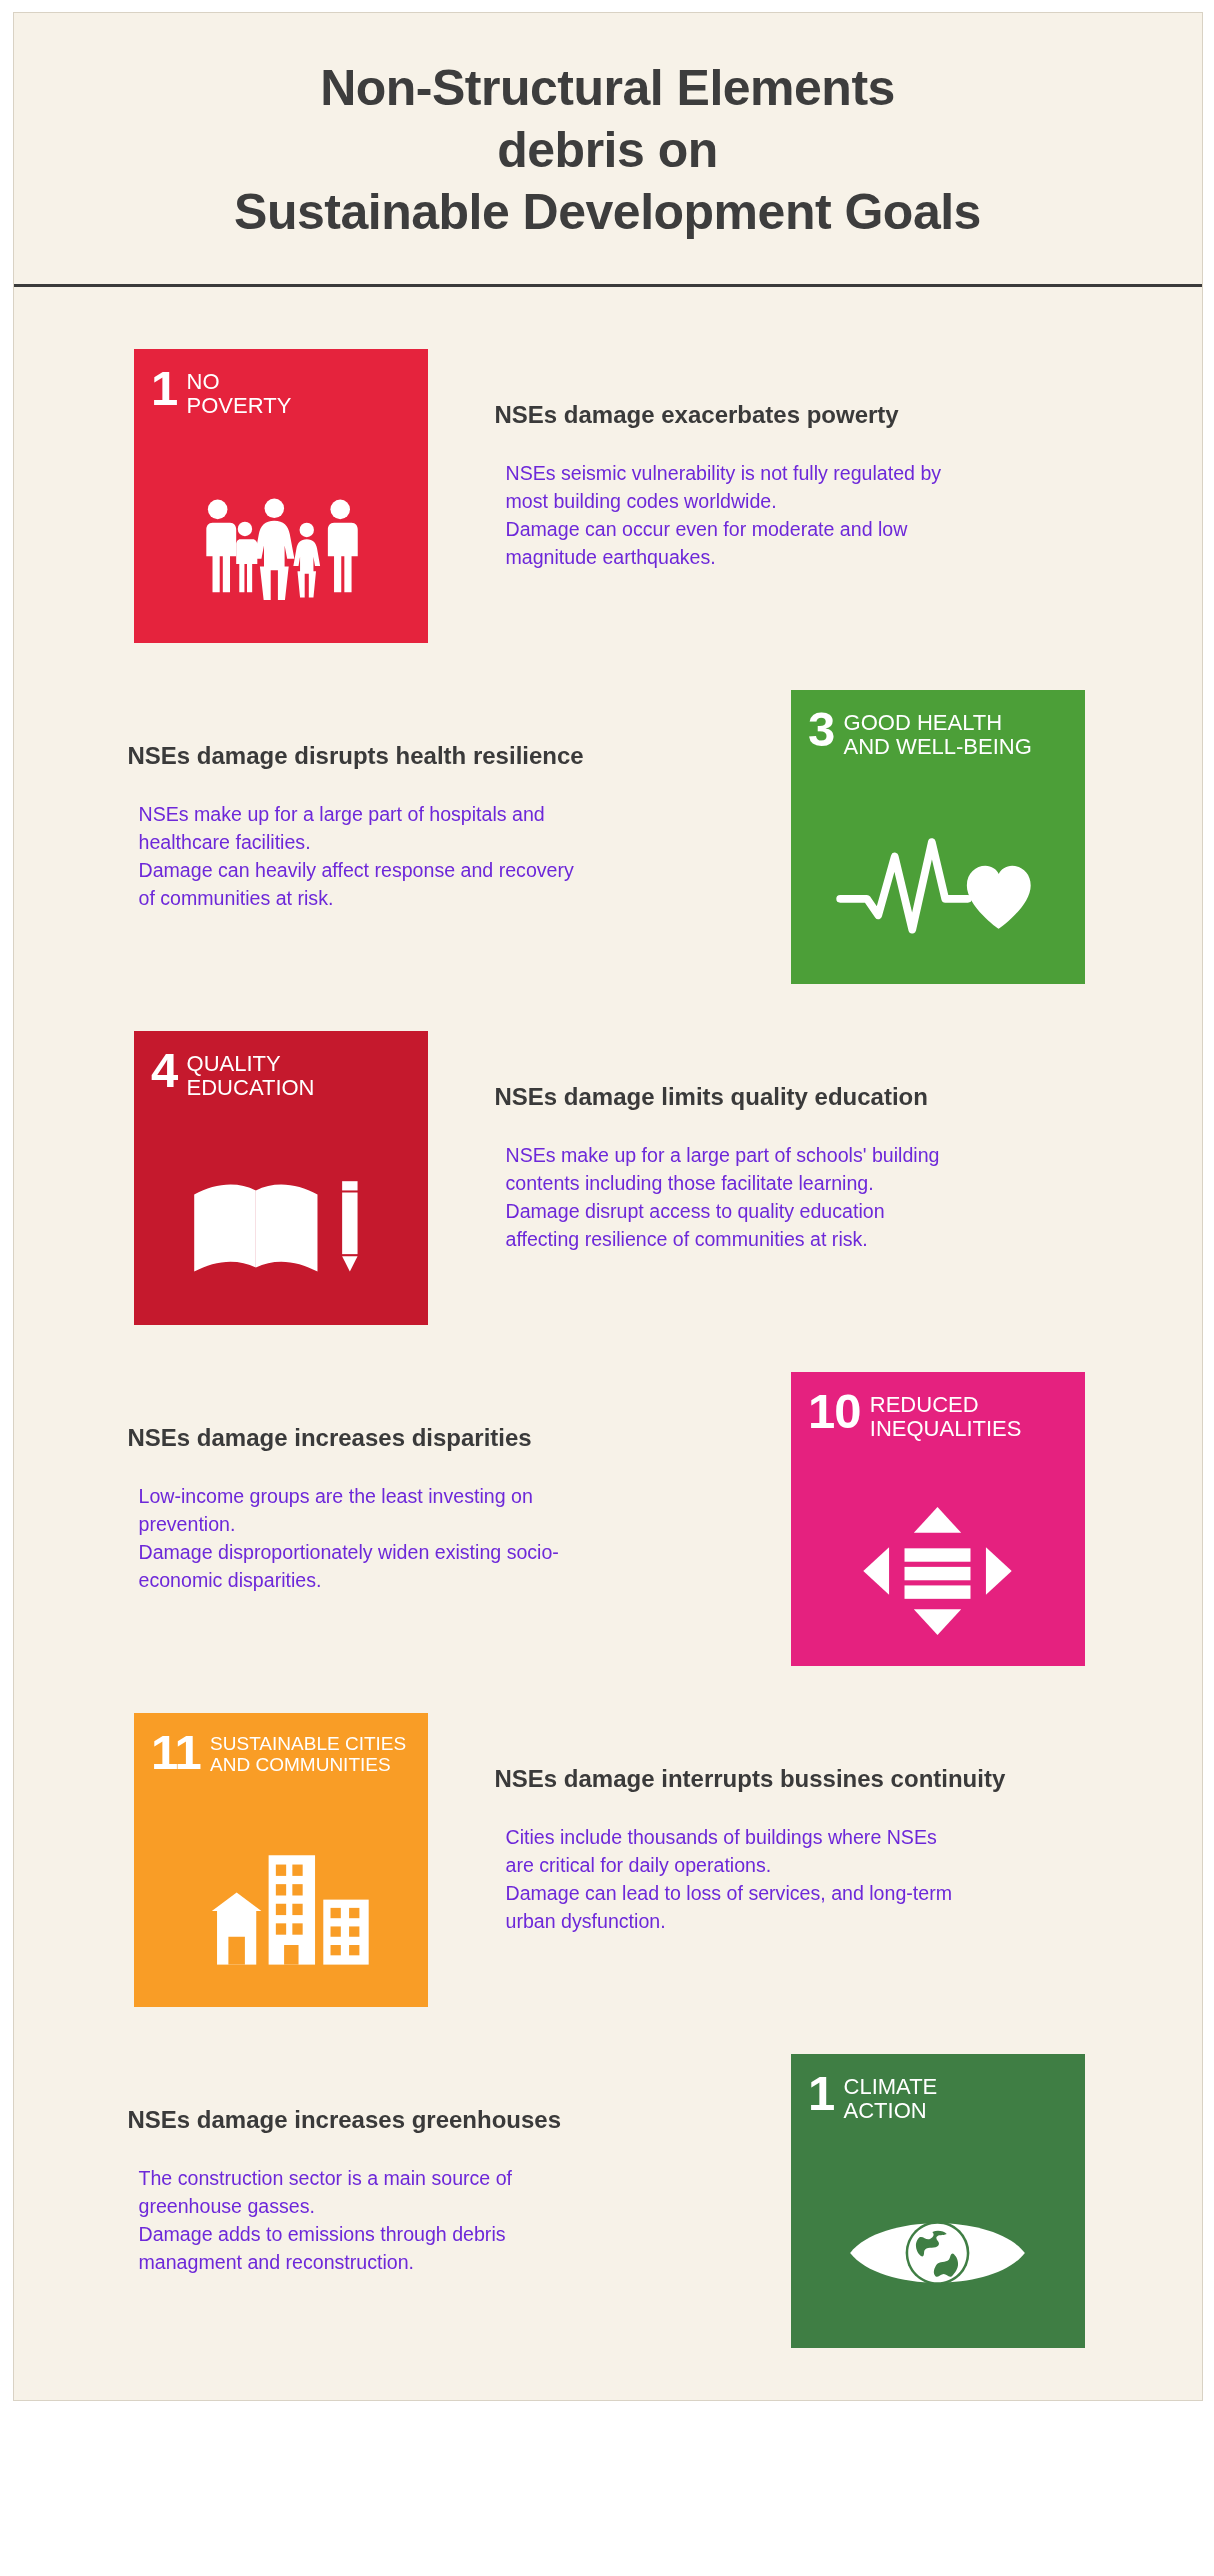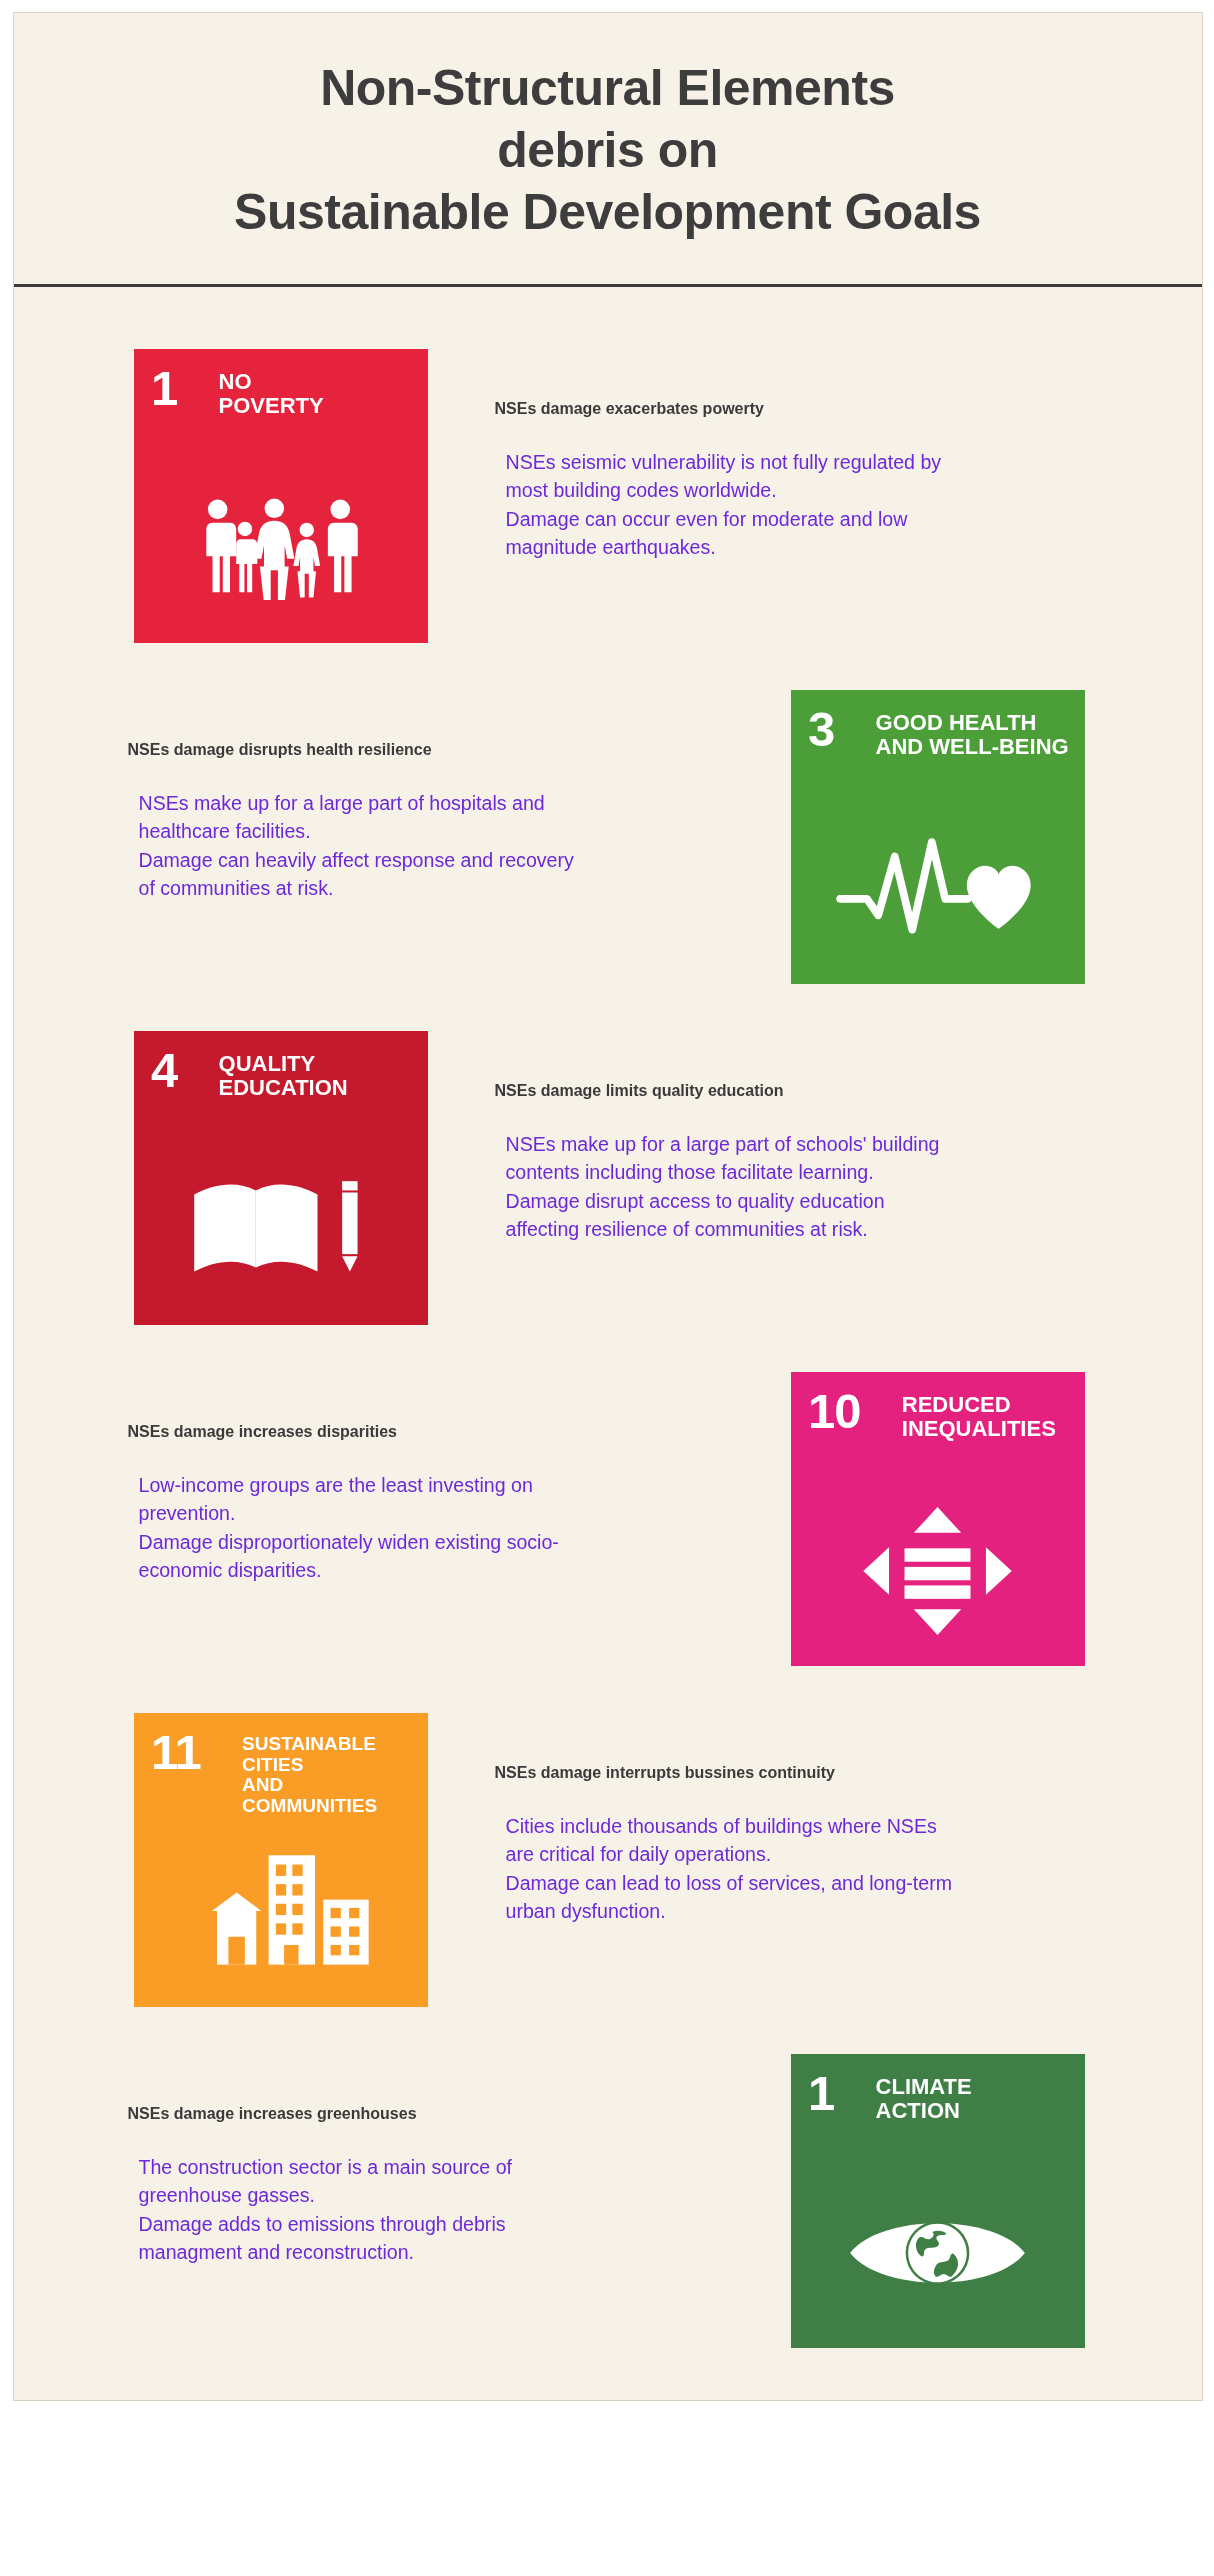--- a/index.html
+++ b/index.html
@@ -71,26 +71,25 @@
     gap: 9.3px;
   }
   .tile .num {
     font-size: 49px;
     font-weight: bold;
     line-height: 0.86;
     letter-spacing: -1px;
   }
   .tile .tname {
     font-size: 22px;
-    font-weight: bold;
+    font-weight: normal;
     line-height: 1.08;
     letter-spacing: 0px;
     padding-top: 3.1px;
     text-transform: uppercase;
-    margin-left: 32px;
   }
   .tile .tname .ln { display: block; }
   .tile .glyph {
     position: absolute;
     left: 0; right: 0;
     bottom: 17.5px;
     height: 155px;
     display: flex;
     align-items: center;
     justify-content: center;
@@ -102,21 +101,21 @@
     padding-top: 50px;
   }
   .row.left-tile .text-col { padding-left: 67px; }
   .row.right-tile .text-col {
     padding-right: 57px;
     width: 592px;
     flex: 0 0 592px;
   }
   .headline {
     margin: 0 0 28px 0;
-    font-size: 16px;
+    font-size: 24px;
     line-height: 1.30;
     font-weight: bold;
     color: #3a3a3a;
   }
   .para {
     margin: 11px;
     font-size: 19.6px;
     line-height: 1.44;
     color: #6d28d9;
     text-align: justify;

